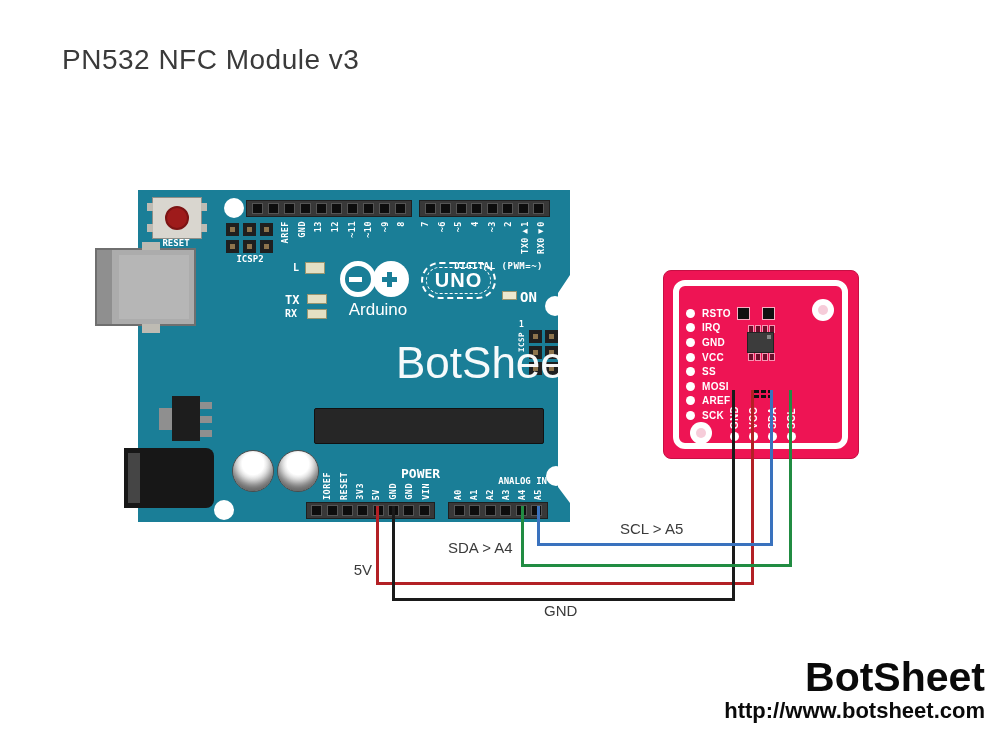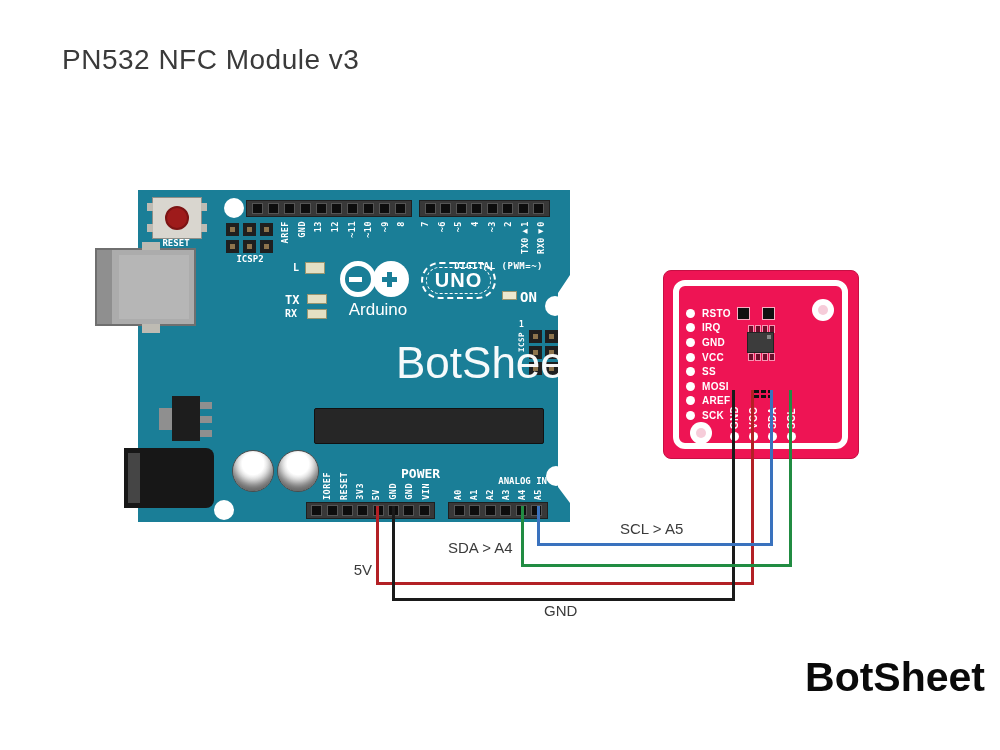--- a/index.html
+++ b/index.html
@@ -400,13 +400,14 @@
 <div class="wire" style="left:520.5px;top:564px;width:271px;height:3px;background:var(--wire_green);"></div>
 <div class="wire" style="left:788.5px;top:390px;width:3px;height:177px;background:var(--wire_green);"></div>
 
 <div class="wlabel" style="left:348px;top:561px;width:24px;text-align:right;">5V</div>
 <div class="wlabel" style="left:448px;top:539px;">SDA &gt; A4</div>
 <div class="wlabel" style="left:620px;top:520px;">SCL &gt; A5</div>
 <div class="wlabel" style="left:544px;top:602px;">GND</div>
 
 <div class="abs footer">
   <div class="brand">BotSheet</div>
+  <div class="url">http://www.botsheet.com</div>
 </div>
 
 </body></html>

